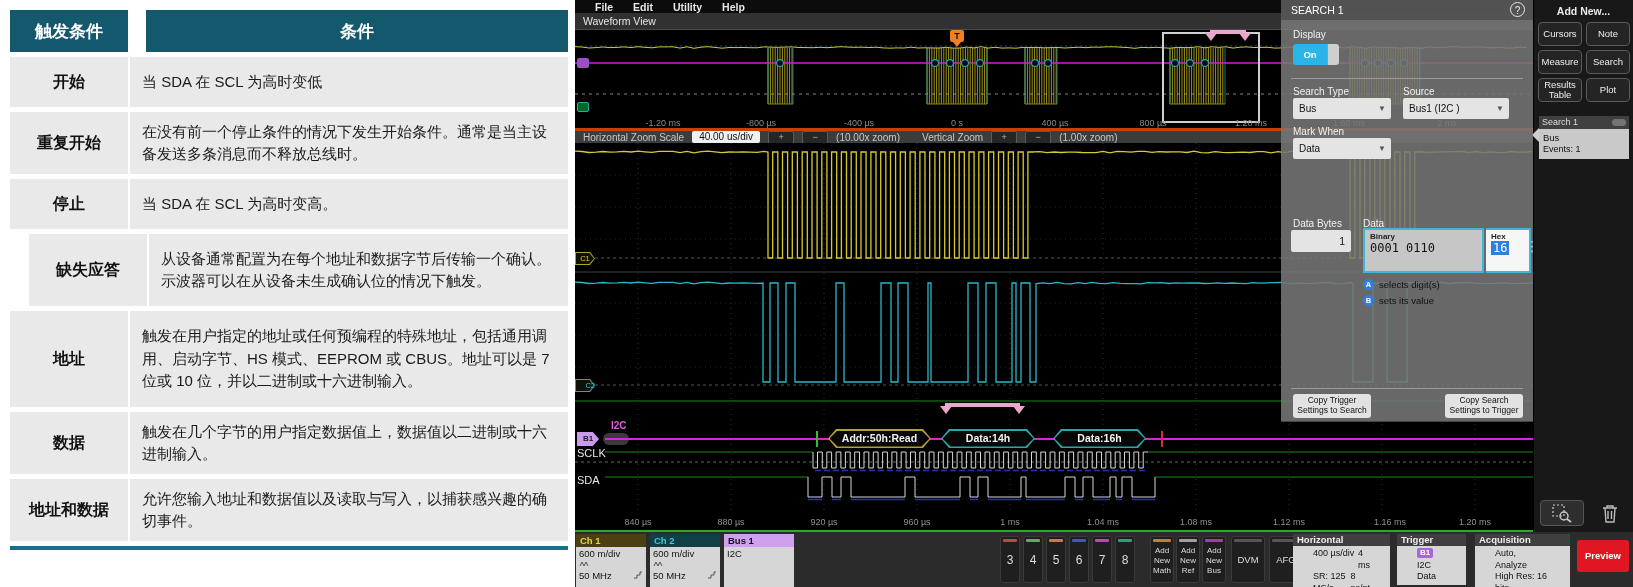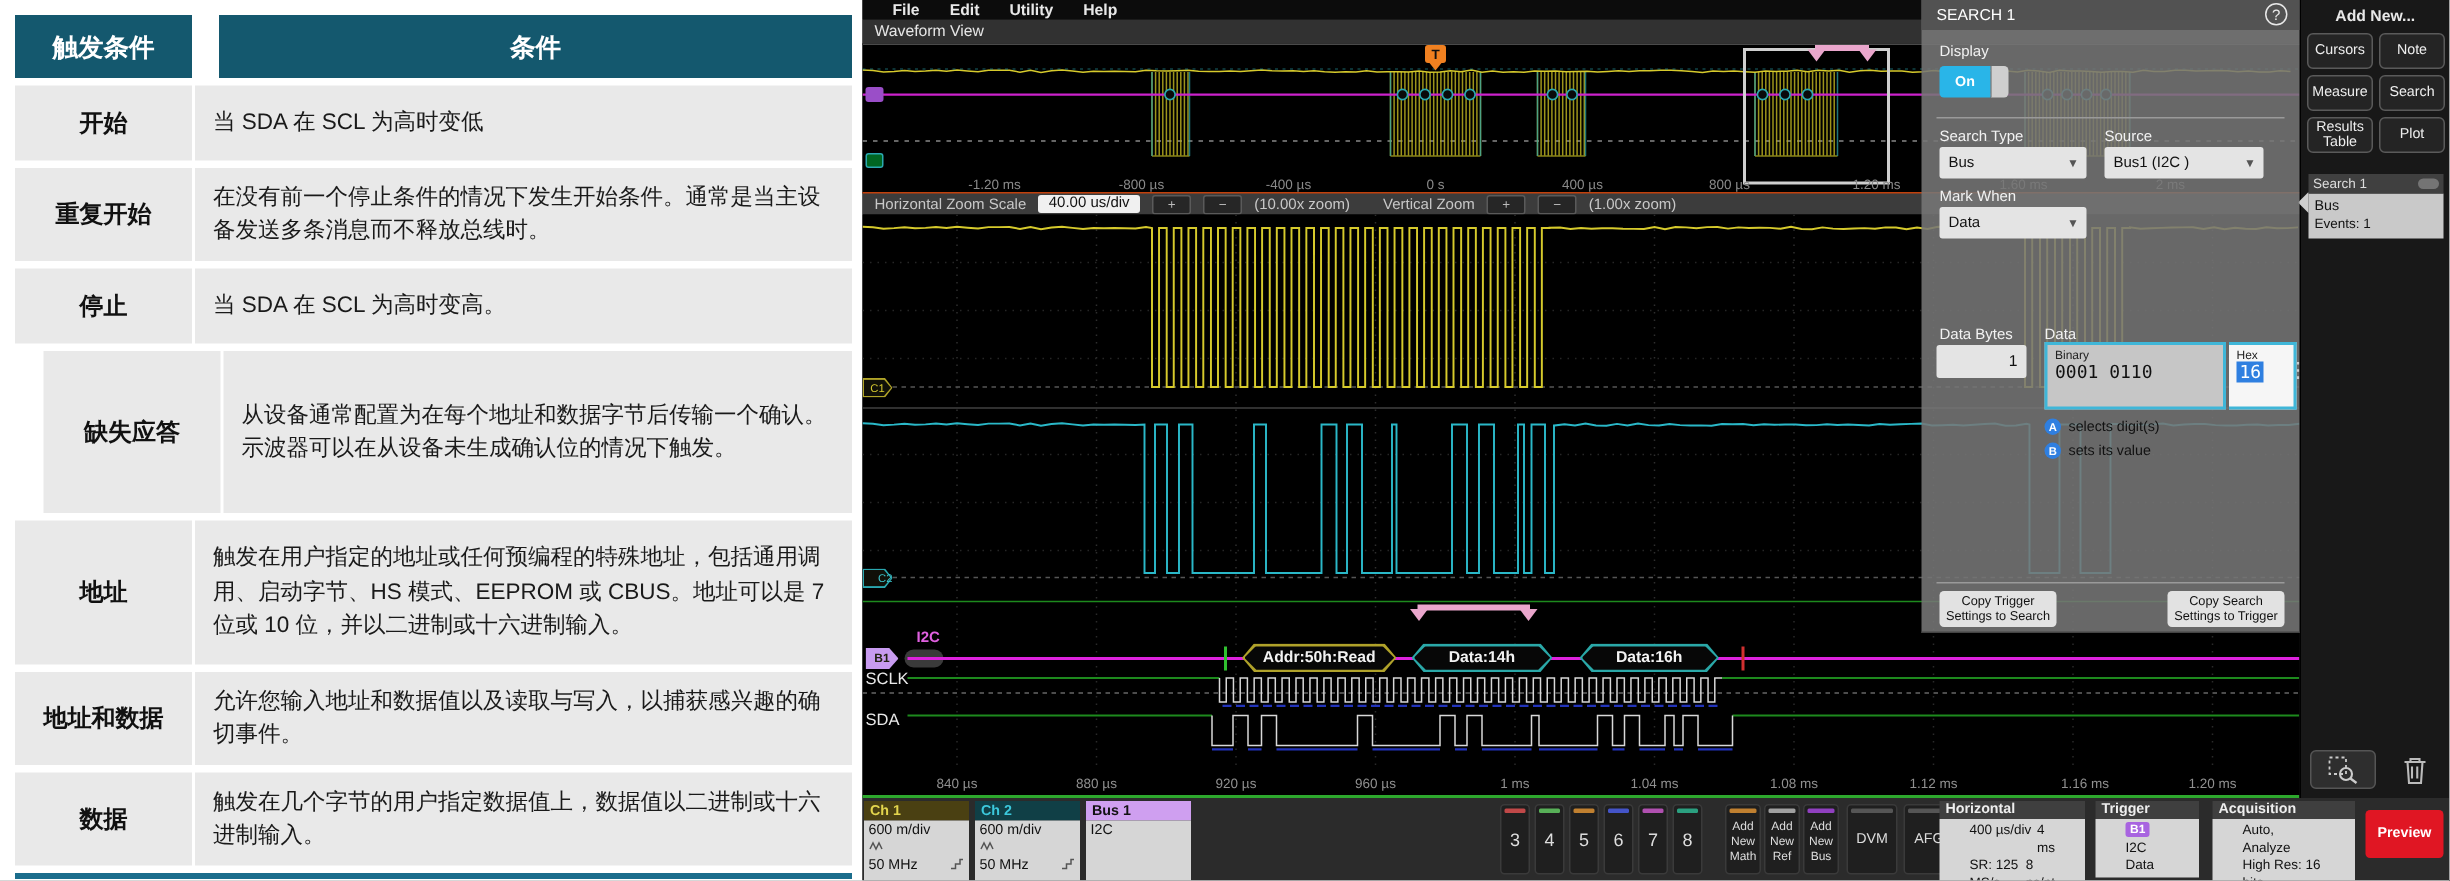--- a/index.html
+++ b/index.html
@@ -23,21 +23,21 @@
   #overview{position:absolute;left:0;top:29px;width:958px;height:99px;background:#000;border-top:1px solid #4a4a4a;}
   .ov-tick{position:absolute;bottom:1px;color:#8a8a8a;font-size:9px;transform:translateX(-50%);white-space:nowrap;}
   #trigger-marker{position:absolute;left:375px;top:0;width:14px;height:12px;background:#f08020;border-radius:2px;color:#101010;font-size:9px;font-weight:bold;text-align:center;line-height:12px;}
   #trigger-marker:after{content:"";position:absolute;left:3px;top:12px;border-left:4px solid transparent;border-right:4px solid transparent;border-top:5px solid #f08020;}
   #zoom-box{position:absolute;left:587px;top:2px;width:98px;height:91px;border:2px solid #cfcfcf;box-sizing:border-box;}
   .pink-pair{position:absolute;height:12px;}
   .pink-pair .bar{position:absolute;left:5px;right:5px;top:0;height:4px;background:#eaa6cc;}
   .pink-pair .lt,.pink-pair .rt{position:absolute;top:3px;width:0;height:0;border-left:6px solid transparent;border-right:6px solid transparent;border-top:8px solid #eaa6cc;}
   .pink-pair .lt{left:0;} .pink-pair .rt{right:0;}
   .ov-marker{position:absolute;border-radius:2px;}
-  #zoom-scale-bar{position:absolute;left:0;top:128px;width:958px;height:15px;background:#3c3c3c;border-top:1px solid #c2410c;display:flex;align-items:center;gap:8px;padding-left:8px;box-sizing:border-box;}
+  #zoom-scale-bar{position:absolute;left:0;top:128px;width:958px;height:15px;background:#3c3c3c;border-top:3px solid #c2410c;display:flex;align-items:center;gap:8px;padding-left:8px;box-sizing:border-box;}
   #zoom-scale-bar .zlabel{color:#c8c8c8;font-size:10px;white-space:nowrap;}
   .zval{background:#f0f0f0;color:#111;font-size:10px;padding:0 7px;border-radius:2px;line-height:12px;}
   .zbtn{width:24px;height:11px;background:#262626;border:1px solid #5a5a5a;border-radius:2px;color:#bbb;font-size:9px;text-align:center;line-height:10px;}
   #main-view{position:absolute;left:0;top:143px;width:958px;height:257px;background:#000;}
   .chan-marker{position:absolute;left:0;width:20px;height:13px;}
   .chan-marker .outer{position:absolute;inset:0;clip-path:polygon(0 0,75% 0,100% 50%,75% 100%,0 100%);}
   .chan-marker .inner{position:absolute;inset:1px;clip-path:polygon(0 0,74% 0,100% 50%,74% 100%,0 100%);background:#101008;}
   .chan-marker .txt{position:absolute;inset:0;font-size:7.5px;text-align:center;line-height:13px;}
   #decode{position:absolute;left:0;top:400px;width:958px;height:132px;background:#000;}
   .dec-label{position:absolute;color:#e8e8e8;font-size:11px;}
@@ -87,21 +87,21 @@
   .sp-label{position:absolute;color:#f2f2f2;font-size:10px;}
   .sp-select{position:absolute;height:21px;background:#e4e4e4;border-radius:2px;color:#111;font-size:10px;line-height:21px;padding-left:6px;box-sizing:border-box;}
   .sp-caret{position:absolute;right:5px;top:0;color:#555;font-size:8px;line-height:21px;}
   #sp-toggle{position:absolute;left:12px;top:44px;display:flex;}
   #sp-toggle .on{width:34px;height:21px;background:#29b5e8;border-radius:3px 0 0 3px;color:#fff;font-size:9.5px;font-weight:bold;text-align:center;line-height:21px;}
   #sp-toggle .knob{width:12px;height:21px;background:#cfcfcf;border-radius:0 3px 3px 0;border-left:1px solid #999;box-sizing:border-box;}
   .sp-div{position:absolute;left:10px;width:232px;height:1px;background:#9a9a9a;}
   #sp-bytes{position:absolute;left:10px;top:230px;width:60px;height:22px;background:#e4e4e4;border-radius:2px;color:#111;font-size:10.5px;text-align:right;line-height:22px;padding-right:6px;box-sizing:border-box;}
   #sp-binary{position:absolute;left:82px;top:228px;width:121px;height:45px;background:#c6c6c6;border:2px solid #3fb6d8;box-sizing:border-box;}
   #sp-hex{position:absolute;left:205px;top:228px;width:45px;height:45px;background:#f6f6f6;border:2px solid #3fb6d8;border-left:none;box-sizing:border-box;}
-  .sp-mini{color:#222;font-size:8px;padding:2px 14px 0 5px;}
+  .sp-mini{color:#222;font-size:8px;padding:2px 14px 0 5px;font-weight:bold;}
   .sp-value{color:#111;font-size:12px;font-family:"DejaVu Sans Mono",monospace;padding-left:5px;}
   #sp-hexval{display:inline-block;background:#2f7fe0;color:#fff;padding:0 2px;}
   .sp-hint{position:absolute;left:82px;color:#111;font-size:9.5px;display:flex;align-items:center;gap:5px;}
   .sp-hint .kc{width:11px;height:11px;background:#2f7fe0;border-radius:50%;color:#fff;font-size:7.5px;font-weight:bold;text-align:center;line-height:11px;}
   .sp-copy{position:absolute;width:78px;height:24px;background:#e2e2e2;border-radius:3px;color:#111;font-size:8.5px;text-align:center;display:flex;align-items:center;justify-content:center;line-height:1.15;}
   #panel-grip{position:absolute;left:950px;top:238px;color:#ccc;font-size:14px;z-index:50;}
 </style>
 </head>
 <body>
 
@@ -119,35 +119,35 @@
             <div class="tc2">当 SDA 在 SCL 为高时变低</div>
           </div>
           <div class="trow" style="height:62px;">
             <div class="tc1">重复开始</div>
             <div class="tc2">在没有前一个停止条件的情况下发生开始条件。通常是当主设备发送多条消息而不释放总线时。</div>
           </div>
           <div class="trow" style="height:50px;">
             <div class="tc1">停止</div>
             <div class="tc2">当 SDA 在 SCL 为高时变高。</div>
           </div>
-          <div class="trow" style="height:108px;padding-left:19px;">
+          <div class="trow" style="height:72px;padding-left:19px;">
             <div class="tc1">缺失应答</div>
             <div class="tc2">从设备通常配置为在每个地址和数据字节后传输一个确认。示波器可以在从设备未生成确认位的情况下触发。</div>
           </div>
           <div class="trow" style="height:96px;">
             <div class="tc1">地址</div>
             <div class="tc2">触发在用户指定的地址或任何预编程的特殊地址，包括通用调用、启动字节、HS 模式、EEPROM 或 CBUS。地址可以是 7 位或 10 位，并以二进制或十六进制输入。</div>
           </div>
           <div class="trow" style="height:62px;">
+            <div class="tc1">数据</div>
+            <div class="tc2">触发在几个字节的用户指定数据值上，数据值以二进制或十六进制输入。</div>
+          </div>
+          <div class="trow" style="height:62px;">
             <div class="tc1">地址和数据</div>
             <div class="tc2">允许您输入地址和数据值以及读取与写入，以捕获感兴趣的确切事件。</div>
-          </div>
-          <div class="trow" style="height:62px;">
-            <div class="tc1">数据</div>
-            <div class="tc2">触发在几个字节的用户指定数据值上，数据值以二进制或十六进制输入。</div>
           </div>
         </div>
       <div class="tbl-border"></div>
     </div>
   </div>
 
   <div id="scope">
 
     <div id="menu-bar">
         <span class="menu-item">File</span>

